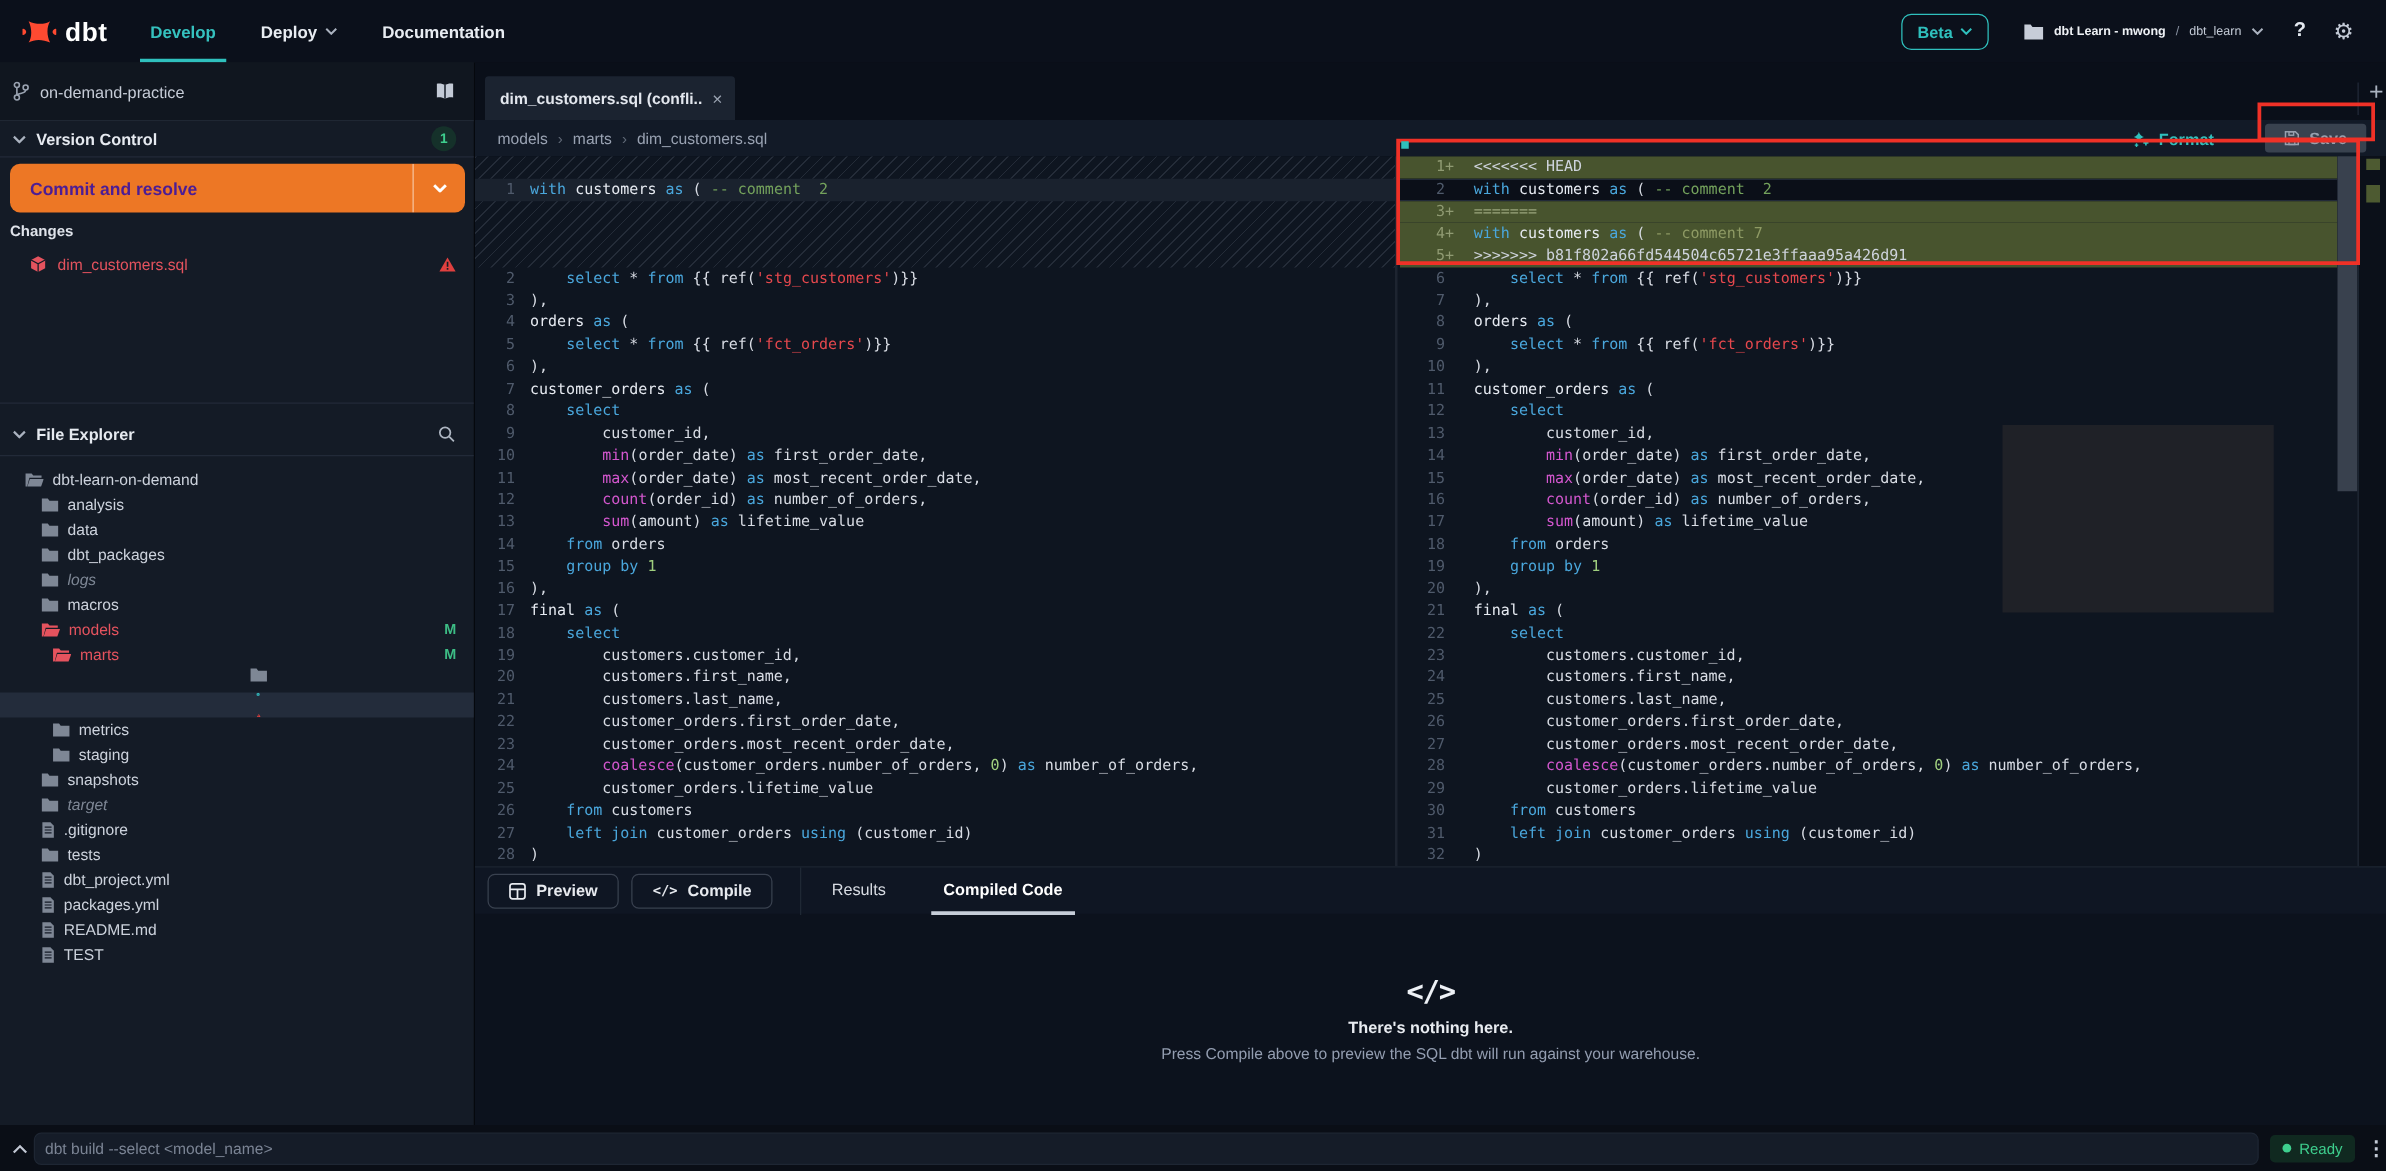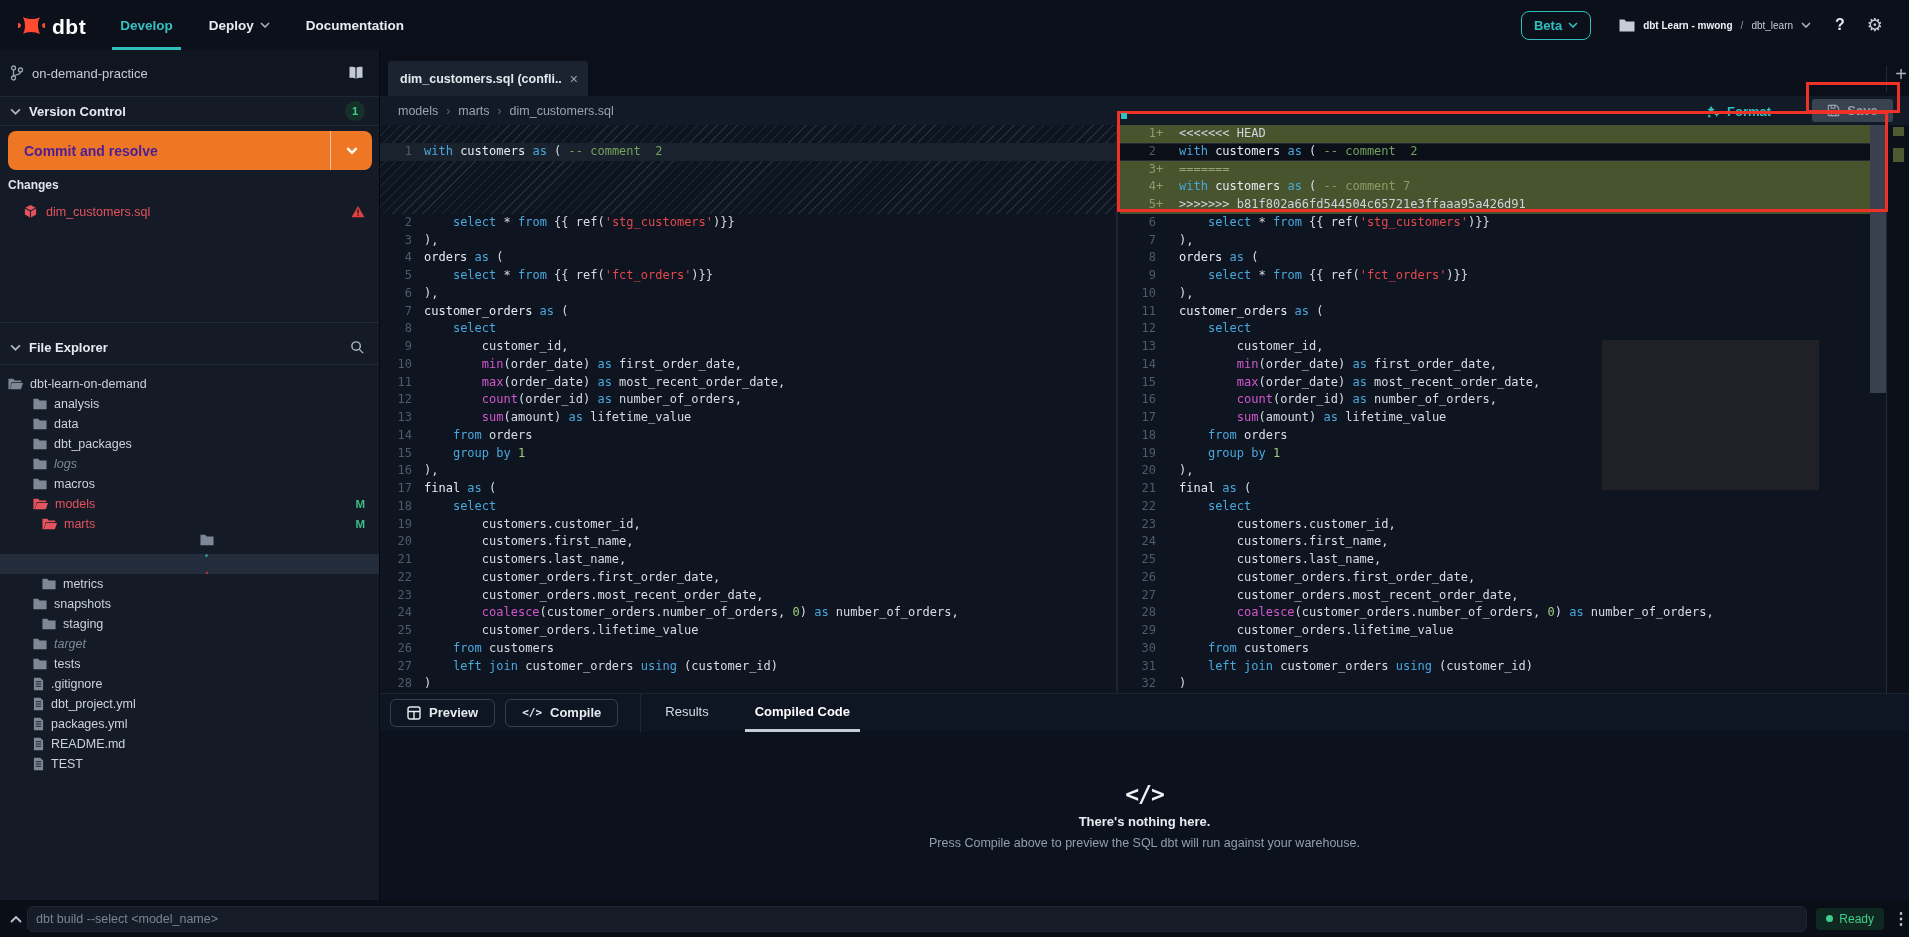--- a/index.html
+++ b/index.html
@@ -49,21 +49,21 @@
   .changes-label { position:absolute; left:8px; top:128px; font-size:12px; font-weight:bold; color:#dfe3ea; }
   .changed-row { position:absolute; left:0; top:151px; width:100%; height:21px;
     display:flex; align-items:center; gap:8px; padding:0 14px 0 23px; cursor:pointer; }
   .changed-row .fname { font-size:12.5px; color:#e5535e; flex:1; }
   .fe-header { position:absolute; left:0; top:281px; width:100%; height:32px; display:flex; align-items:center; padding:0 14px 0 10px; gap:8px; }
   .tree { position:absolute; left:0; top:324px; width:100%; }
   .trow { height:20px; display:flex; align-items:center; gap:7px; padding-right:14px;
     font-size:12.5px; color:#ccd2dc; cursor:pointer; }
   .trow.sel { background:#232c3b; }
   .trow .tlabel { flex:1; white-space:nowrap; overflow:hidden; }
-  .trow.lvl0 { padding-left:8px; } .trow.lvl1 { padding-left:33px; }
+  .trow.lvl0 { padding-left:20px; } .trow.lvl1 { padding-left:33px; }
   .trow.lvl2 { padding-left:42px; } .trow.lvl3 { padding-left:48px;flex-direction:column; }
   .trow.red { color:#e5535e; } .trow.red .ticon { color:#e5535e; }
   .trow.teal { color:#3ec1c4; } .trow.teal .ticon { color:#35c1c4; }
   .trow.italic { color:#7e8795; font-style:italic; }
   .ticon { color:#7e8795; }
   .m-badge { color:#3dbd85; font-size:11.5px; font-weight:bold; }
   .chev { color:#aab2bf; }
 
   
   .main { position:absolute; left:380px; top:50px; width:1529px; height:850px; background:#0a0f19; }
@@ -329,50 +329,50 @@
             <rect x="7.3" y="4.6" width="1.5" height="4.6" fill="#141b26"></rect>
             <rect x="7.3" y="10.3" width="1.5" height="1.6" fill="#141b26"></rect>
           </svg>
         </div>
         <div class="trow lvl2 normal">
           <svg class="ticon" width="14" height="12" viewBox="0 0 16 13">
             <path d="M.5.5h5.5l1.5 2h8v10H.5z" fill="currentColor"></path>
           </svg>
           <span class="tlabel">metrics</span>
         </div>
+        <div class="trow lvl2 normal">
+          <svg class="ticon" width="14" height="12" viewBox="0 0 16 13">
+            <path d="M.5.5h5.5l1.5 2h8v10H.5z" fill="currentColor"></path>
+          </svg>
+          <span class="tlabel">staging</span>
+        </div>
         <div class="trow lvl1 normal">
           <svg class="ticon" width="14" height="12" viewBox="0 0 16 13">
             <path d="M.5.5h5.5l1.5 2h8v10H.5z" fill="currentColor"></path>
           </svg>
           <span class="tlabel">snapshots</span>
         </div>
-        <div class="trow lvl2 normal">
-          <svg class="ticon" width="14" height="12" viewBox="0 0 16 13">
-            <path d="M.5.5h5.5l1.5 2h8v10H.5z" fill="currentColor"></path>
-          </svg>
-          <span class="tlabel">staging</span>
-        </div>
         <div class="trow lvl1 italic">
           <svg class="ticon" width="14" height="12" viewBox="0 0 16 13">
             <path d="M.5.5h5.5l1.5 2h8v10H.5z" fill="currentColor"></path>
           </svg>
           <span class="tlabel">target</span>
-        </div>
-        <div class="trow lvl1 normal">
-          <svg class="ticon" width="14" height="12" viewBox="0 0 16 13">
-            <path d="M.5.5h5.5l1.5 2h8v10H.5z" fill="currentColor"></path>
-          </svg>
-          <span class="tlabel">tests</span>
         </div>
         <div class="trow lvl1 normal">
           <svg class="ticon" width="11" height="14" viewBox="0 0 12 15">
             <path d="M1 .8h7l3 3v10.4H1z" fill="currentColor"></path>
             <path d="M3 5h6M3 7.5h6M3 10h6" stroke="#141b26" stroke-width="1"></path>
           </svg>
           <span class="tlabel">.gitignore</span>
+        </div>
+        <div class="trow lvl1 normal">
+          <svg class="ticon" width="14" height="12" viewBox="0 0 16 13">
+            <path d="M.5.5h5.5l1.5 2h8v10H.5z" fill="currentColor"></path>
+          </svg>
+          <span class="tlabel">tests</span>
         </div>
         <div class="trow lvl1 normal">
           <svg class="ticon" width="11" height="14" viewBox="0 0 12 15">
             <path d="M1 .8h7l3 3v10.4H1z" fill="currentColor"></path>
             <path d="M3 5h6M3 7.5h6M3 10h6" stroke="#141b26" stroke-width="1"></path>
           </svg>
           <span class="tlabel">dbt_project.yml</span>
         </div>
         <div class="trow lvl1 normal">
           <svg class="ticon" width="11" height="14" viewBox="0 0 12 15">

